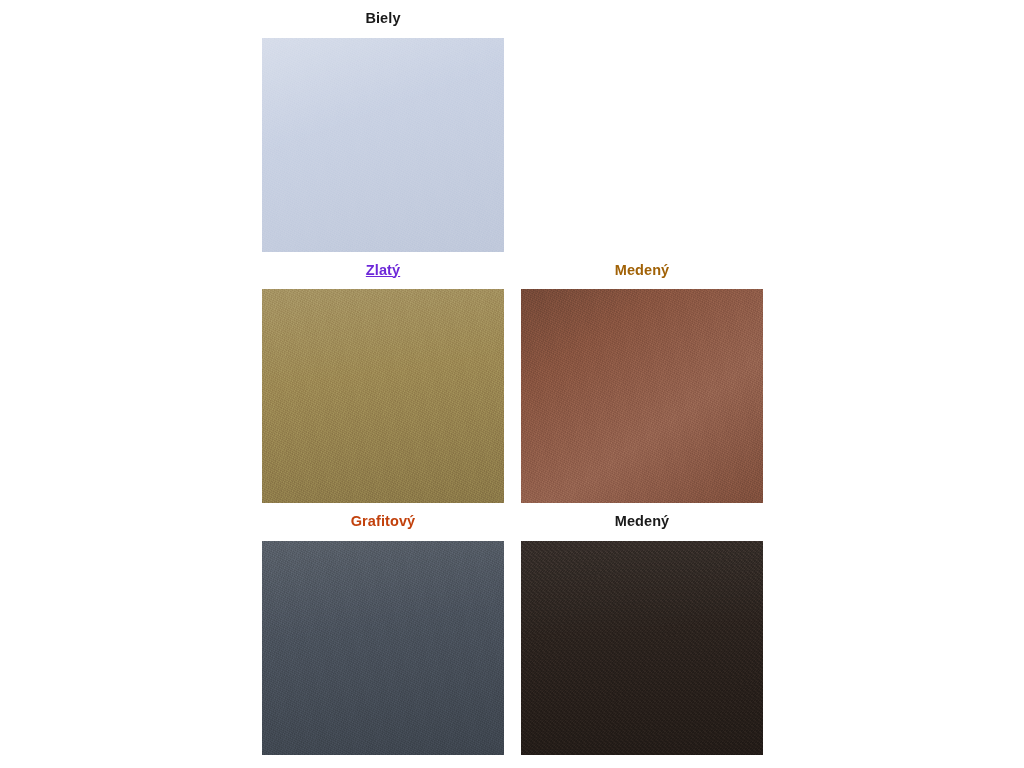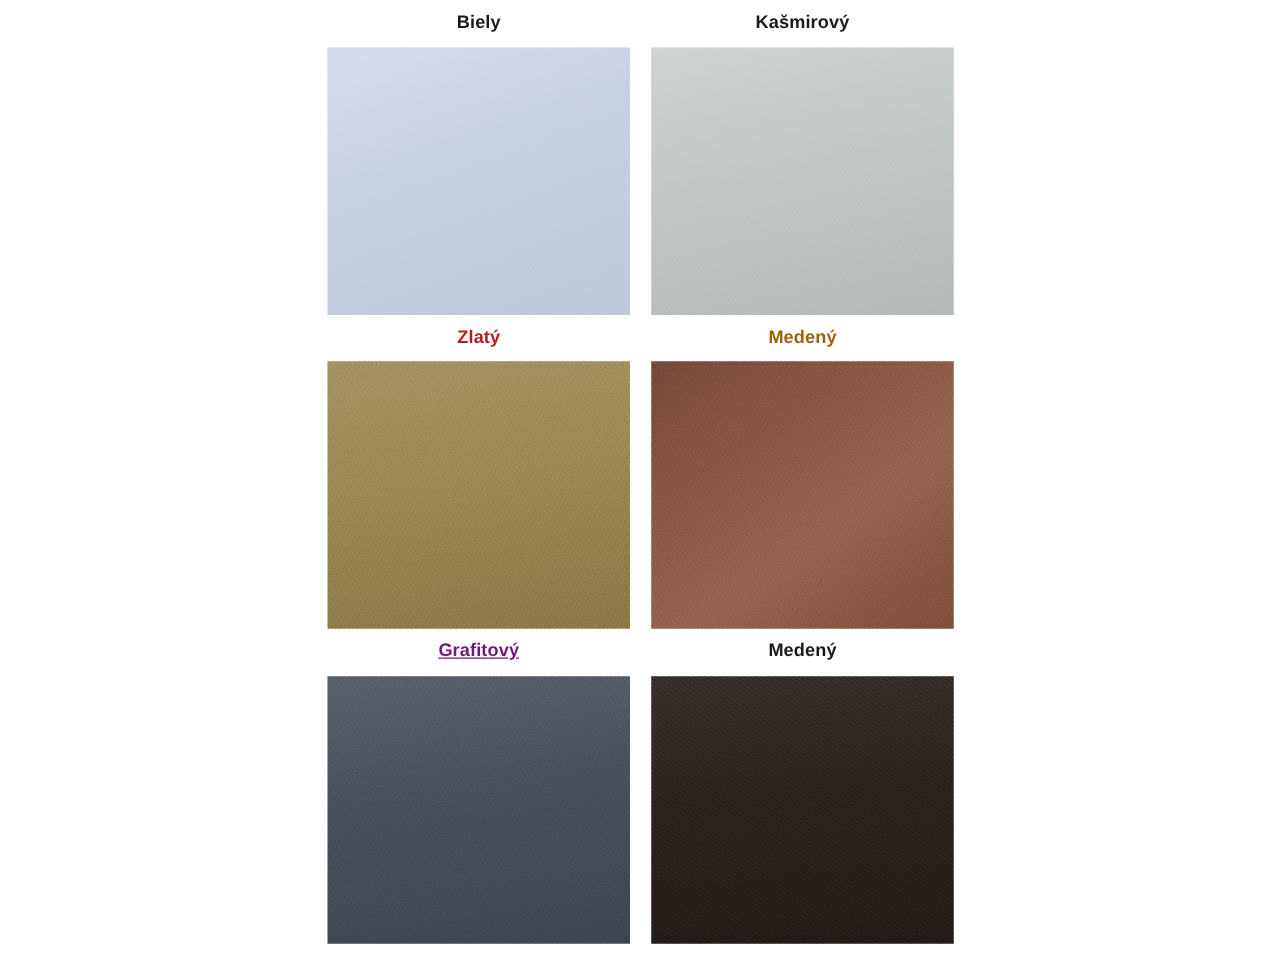--- a/index.html
+++ b/index.html
@@ -118,54 +118,47 @@
   <div class="swatch-row">
 
     <div class="swatch-cell">
       <div class="swatch-label" style="color: rgb(26, 26, 26);">Biely</div>
       <div class="swatch-tile" style="background-color:#c6cfe2;">
         <div class="sheen sheen-biely"></div>
         <div class="grain grain-soft"></div>
       </div>
     </div>
 
-    <div class="swatch-cell">
-      <div class="swatch-label" style="color: rgb(26, 26, 26);">Kašmirový</div>
-      <div class="swatch-tile" style="background-color:#c0c5c6;">
-        <div class="sheen sheen-kasmir"></div>
-        <div class="grain grain-soft"></div>
-      </div>
-    </div>
 
   </div>
 
   <div class="swatch-row">
 
     <div class="swatch-cell">
-      <div class="swatch-label" style="color: #b91c1c;">Zlatý</div>
+      <div class="swatch-label" style="color: #6d28d9; text-decoration: underline;">Zlatý</div>
       <div class="swatch-tile" style="background-color:#9c8851;">
         <div class="sheen sheen-zlaty"></div>
         <div class="grain"></div>
       </div>
     </div>
 
     <div class="swatch-cell">
       <div class="swatch-label" style="color: #a16207;">Medený</div>
       <div class="swatch-tile" style="background-color:#8e5843;">
         <div class="sheen sheen-medeny"></div>
         <div class="grain"></div>
       </div>
     </div>
 
   </div>
 
   <div class="swatch-row">
 
     <div class="swatch-cell">
-      <div class="swatch-label" style="color: #701a75; text-decoration: underline;">Grafitový</div>
+      <div class="swatch-label" style="color: #c2410c;">Grafitový</div>
       <div class="swatch-tile" style="background-color:#474f5a;">
         <div class="sheen sheen-grafit"></div>
         <div class="grain"></div>
       </div>
     </div>
 
     <div class="swatch-cell">
       <div class="swatch-label" style="color: rgb(26, 26, 26);">Medený</div>
       <div class="swatch-tile" style="background-color:#2a211c;">
         <div class="sheen sheen-cierny"></div>

